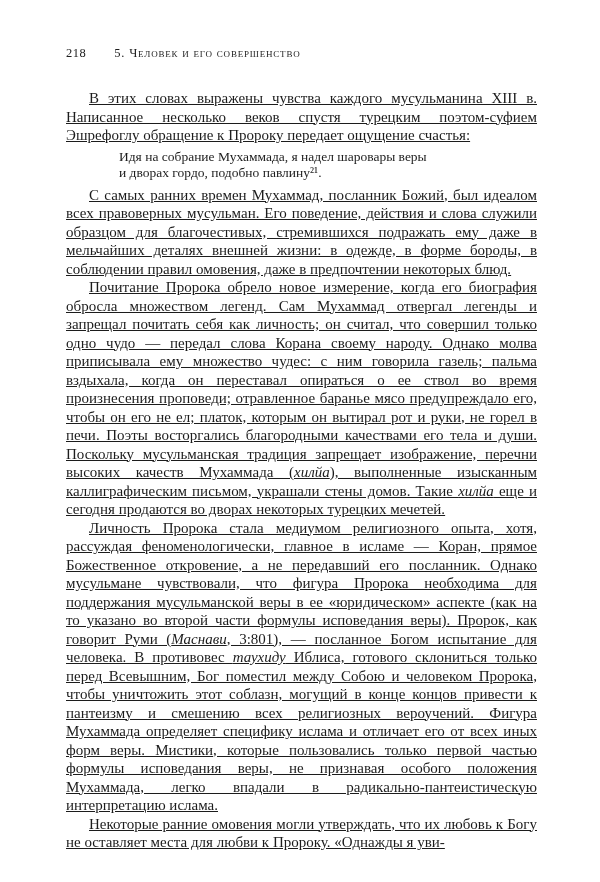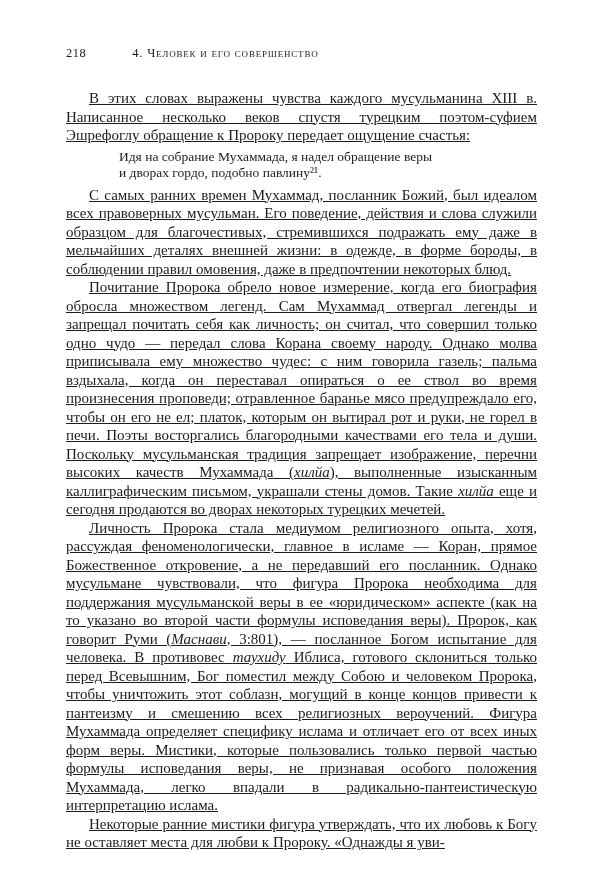--- a/index.html
+++ b/index.html
@@ -18,21 +18,21 @@
     padding: 46px 63px 0 66px;
   }
   .running-head {
     display: flex;
     align-items: baseline;
     font-size: 12.5px;
     margin-bottom: 28px;
     color: #1c1c1c;
   }
   .page-num {
-    margin-right: 46px;
+    margin-right: 28px;
     letter-spacing: 0.5px;
   }
   .running-title {
     font-variant: small-caps;
     font-variant-caps: small-caps;
     letter-spacing: 0.8px;
   }
   .body-text {
     font-size: 15px;
     line-height: 18.5px;
@@ -53,34 +53,34 @@
   .verse-line { display: block; }
   i { font-style: italic; }
 </style>
 </head>
 <body>
 
 <div class="page">
 
   <header class="running-head">
     <span class="page-num">218</span>
-    <span class="running-title">4. Человек и его совершенство</span>
+    <span class="running-title">5. Человек и его совершенство</span>
   </header>
 
   <main class="body-text">
 
     <p class="para"><span>В этих словах выражены чувства каждого мусульманина XIII в. Написанное несколько веков спустя турецким поэтом-суфием Эшрефоглу обращение к Пророку передает ощущение счастья:</span></p>
 
     <blockquote class="verse">
-      <span class="verse-line">Идя на собрание Мухаммада, я надел обращение веры</span>
+      <span class="verse-line">Идя на собрание Мухаммада, я надел шаровары веры</span>
       <span class="verse-line">и дворах гордо, подобно павлину²¹.</span>
     </blockquote>
 
     <p class="para"><span>С самых ранних времен Мухаммад, посланник Божий, был идеалом всех правоверных мусульман. Его поведение, действия и слова служили образцом для благочестивых, стремившихся подражать ему даже в мельчайших деталях внешней жизни: в одежде, в форме бороды, в соблюдении правил омовения, даже в предпочтении некоторых блюд.</span></p>
 
     <p class="para"><span>Почитание Пророка обрело новое измерение, когда его биография обросла множеством легенд. Сам Мухаммад отвергал легенды и запрещал почитать себя как личность; он считал, что совершил только одно чудо — передал слова Корана своему народу. Однако молва приписывала ему множество чудес: с ним говорила газель; пальма вздыхала, когда он переставал опираться о ее ствол во время произнесения проповеди; отравленное баранье мясо предупреждало его, чтобы он его не ел; платок, которым он вытирал рот и руки, не горел в печи. Поэты восторгались благородными качествами его тела и души. Поскольку мусульманская традиция запрещает изображение, перечни высоких качеств Мухаммада (</span><i>хилйа</i><span>), выполненные изысканным каллиграфическим письмом, украшали стены домов. Такие </span><i>хилйа</i><span> еще и сегодня продаются во дворах некоторых турецких мечетей.</span></p>
 
     <p class="para"><span>Личность Пророка стала медиумом религиозного опыта, хотя, рассуждая феноменологически, главное в исламе — Коран, прямое Божественное откровение, а не передавший его посланник. Однако мусульмане чувствовали, что фигура Пророка необходима для поддержания мусульманской веры в ее «юридическом» аспекте (как на то указано во второй части формулы исповедания веры). Пророк, как говорит Руми (</span><i>Маснави</i><span>, 3:801), — посланное Богом испытание для человека. В противовес </span><i>таухиду</i><span> Иблиса, готового склониться только перед Всевышним, Бог поместил между Собою и человеком Пророка, чтобы уничтожить этот соблазн, могущий в конце концов привести к пантеизму и смешению всех религиозных вероучений. Фигура Мухаммада определяет специфику ислама и отличает его от всех иных форм веры. Мистики, которые пользовались только первой частью формулы исповедания веры, не признавая особого положения Мухаммада, легко впадали в радикально-пантеистическую интерпретацию ислама.</span></p>
 
-    <p class="para"><span>Некоторые ранние мистики фигура утверждать, что их любовь к Богу не оставляет места для любви к Пророку. «Однажды я уви-</span></p>
+    <p class="para"><span>Некоторые ранние омовения могли утверждать, что их любовь к Богу не оставляет места для любви к Пророку. «Однажды я уви-</span></p>
 
   </main>
 </div>
 
 </body></html>

